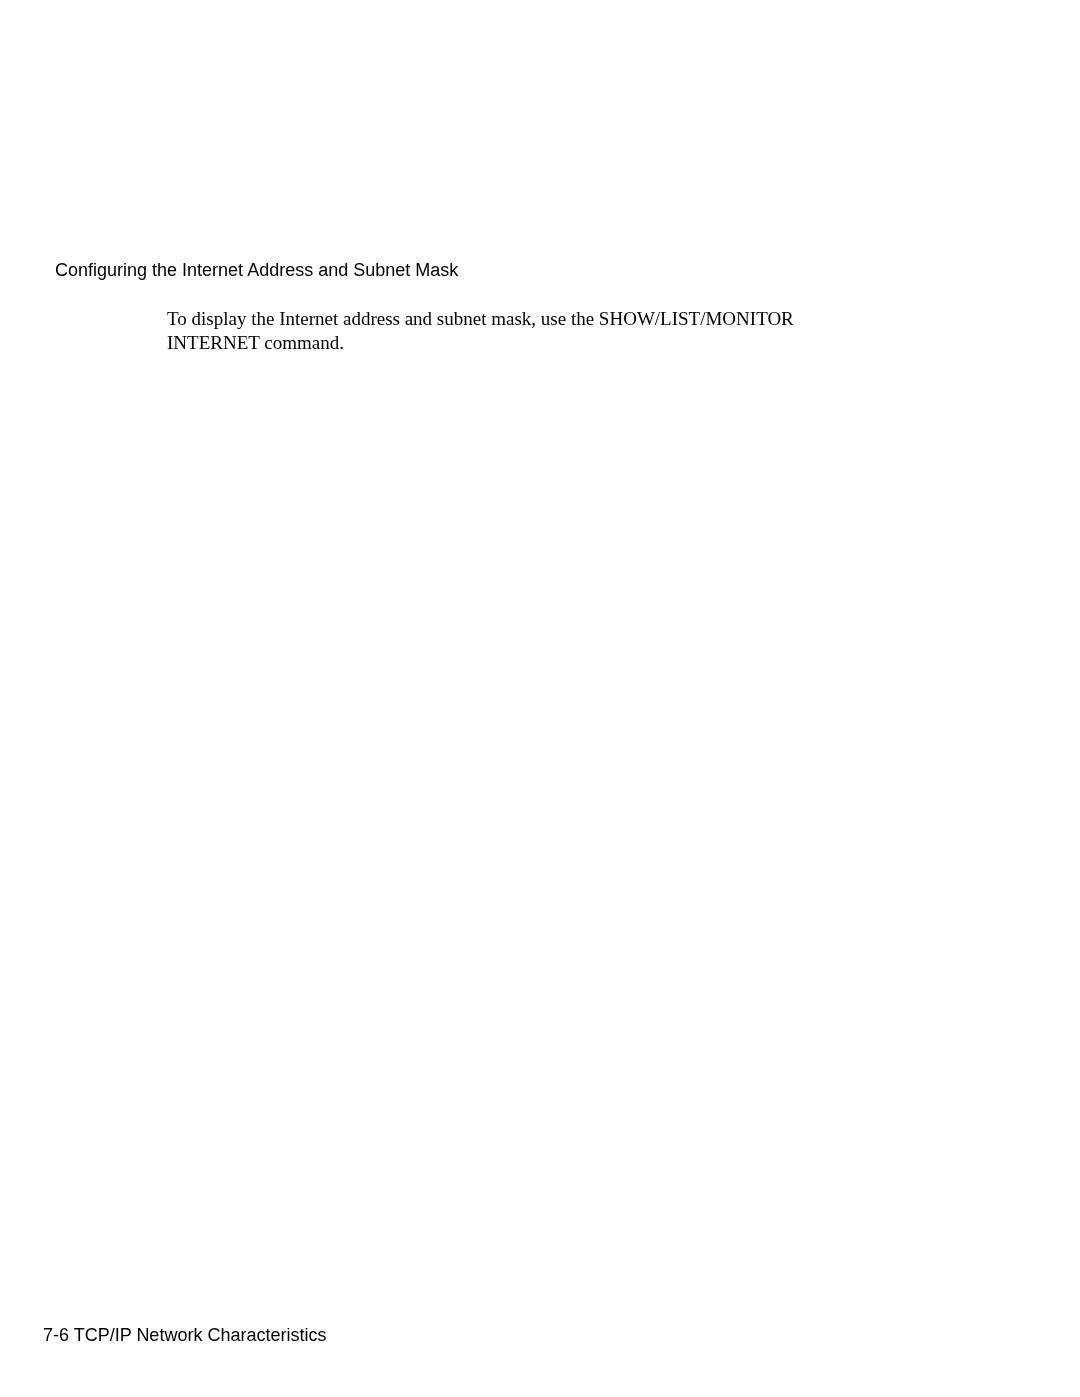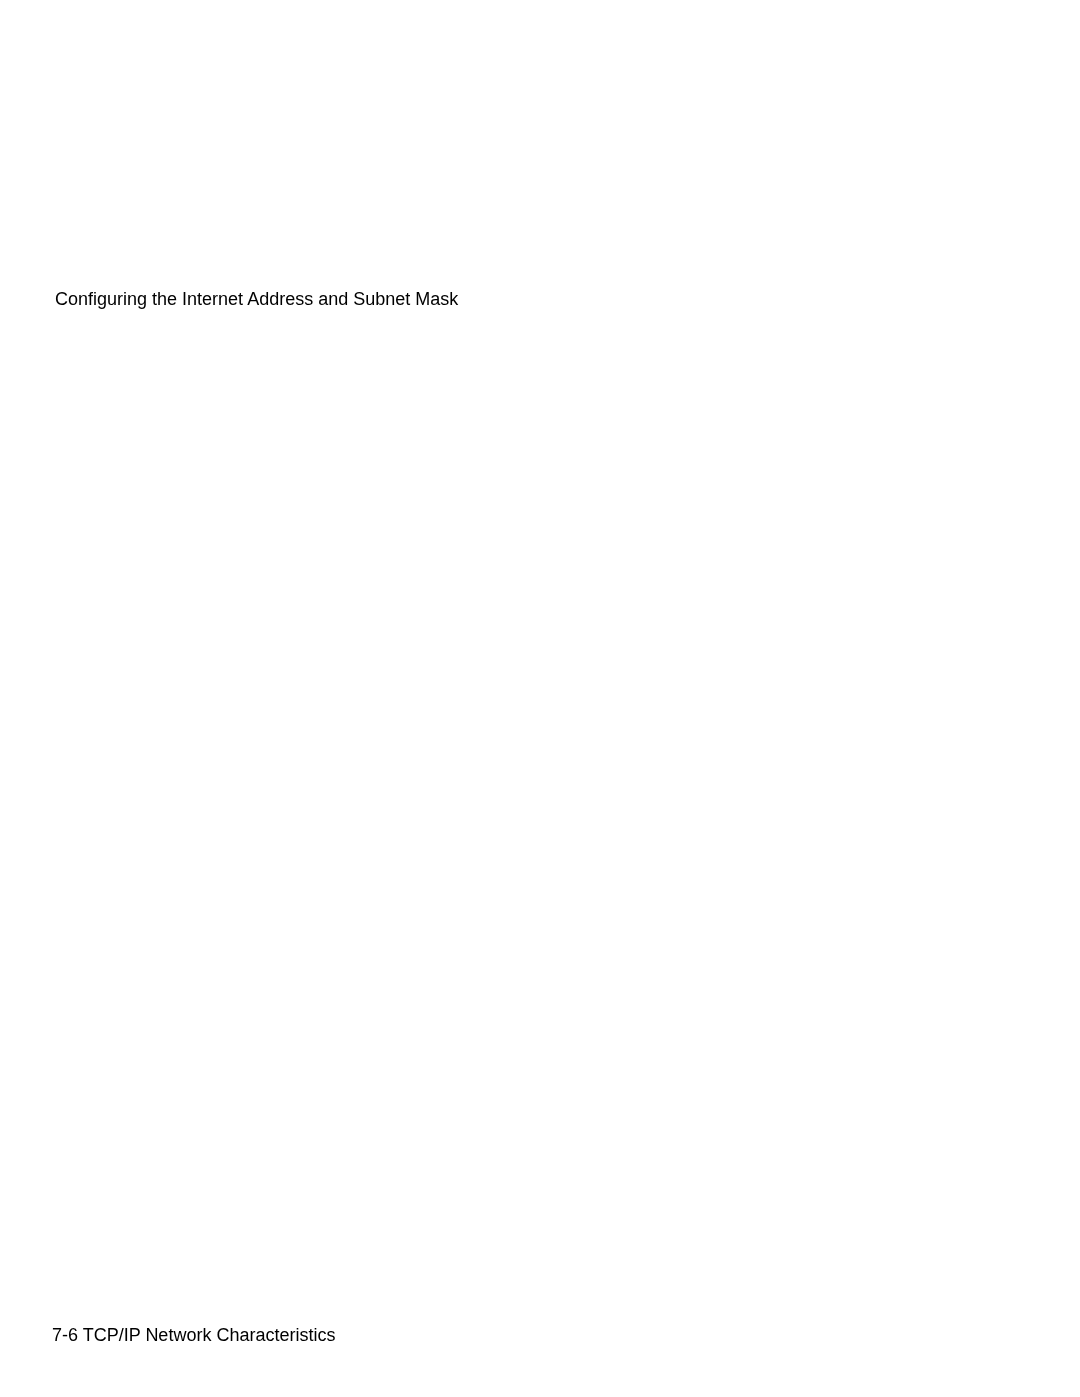--- a/index.html
+++ b/index.html
@@ -10,21 +10,21 @@
     body {
       width: 1080px;
       height: 1397px;
       background: #ffffff;
       font-family: "Times New Roman", Times, serif;
       color: #000000;
       position: relative;
     }
     .page-content {
       position: absolute;
-      top: 289px;
+      top: 260px;
       left: 55px;
       right: 70px;
     }
     .breadcrumb {
       font-family: Arial, Helvetica, sans-serif;
       font-size: 18px;
       margin-bottom: 26px;
     }
     .section-heading {
       font-family: Arial, Helvetica, sans-serif;
@@ -54,28 +54,29 @@
     }
     .code-prompt {
       font-family: "Courier New", Courier, monospace;
     }
     .code-command {
       font-family: "Courier New", Courier, monospace;
       font-weight: bold;
     }
     .footer {
       position: absolute;
-      left: 52px;
+      left: 43px;
       bottom: 51px;
       font-family: Arial, Helvetica, sans-serif;
       font-size: 18px;
     }
   </style>
 </head>
 <body>
 
 <div class="page-content">
   <div class="breadcrumb">Configuring the Internet Address and Subnet Mask</div>
   <div class="body-block">
+    <div class="body-text">To display the Internet address and subnet mask, use the SHOW/LIST/MONITOR INTERNET command.</div>
   </div>
 </div>
 
 <div class="footer">7-6  TCP/IP Network Characteristics</div>
 
 </body></html>

